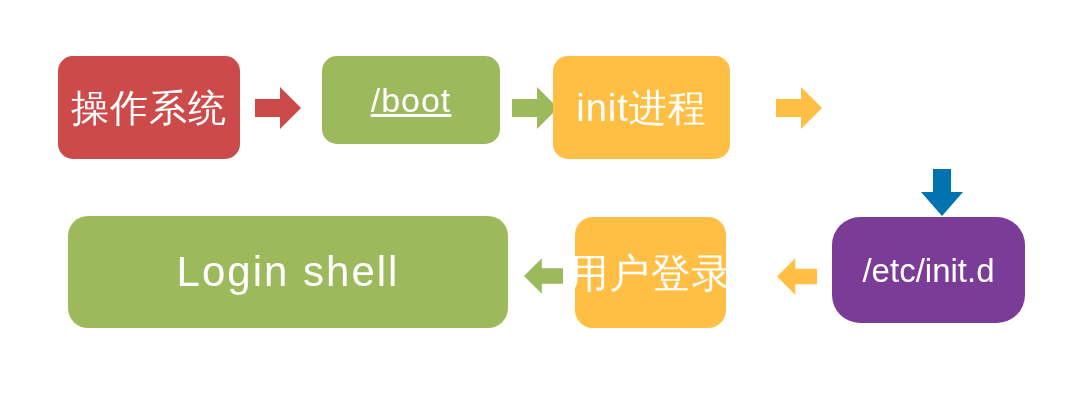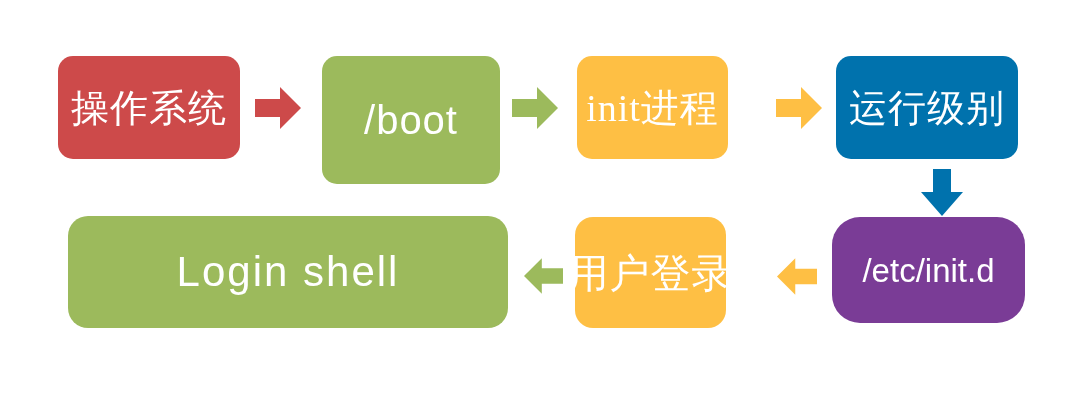--- a/index.html
+++ b/index.html
@@ -28,23 +28,23 @@
     letter-spacing: 1px;
     white-space: nowrap;
   }
   .arrow {
     position: absolute;
     display: block;
   }
   
   .node-os        { left: 58px;  top: 56px;  width: 182px; height: 103px; }
   .arrow-1        { left: 255px; top: 87px;  width: 46px;  height: 42px; }
-  .node-boot      { left: 322px; top: 56px;  width: 178px; height: 128px; font-size: 40px; }
+  .node-boot      { left: 322px; top: 56px;  width: 178px; height: 88px; font-size: 34px; text-decoration: underline; }
   .arrow-2        { left: 512px; top: 87px;  width: 46px;  height: 42px; }
-  .node-init      { left: 577px; top: 56px;  width: 151px; height: 103px; font-family: Liberation Serif, serif; }
+  .node-init      { left: 553px; top: 56px;  width: 177px; height: 103px; }
   .arrow-3        { left: 776px; top: 87px;  width: 46px;  height: 42px; }
   .node-runlevel  { left: 836px; top: 56px;  width: 182px; height: 103px; }
   
   .arrow-4        { left: 921px; top: 169px; width: 42px;  height: 47px; }
   
   .node-initd     { left: 832px; top: 217px; width: 193px; height: 106px; font-size: 33px; border-radius: 19px; letter-spacing: 0; }
   .arrow-5        { left: 777px; top: 255px; width: 40px;  height: 43px; }
   .node-userlogin { left: 575px; top: 217px; width: 151px; height: 111px; font-size: 40px; border-radius: 18px; }
   .arrow-6        { left: 524px; top: 255px; width: 39px;  height: 42px; }
   .node-loginshell{ left: 68px;  top: 216px; width: 440px; height: 112px; font-size: 42px; border-radius: 20px; letter-spacing: 2px; }
@@ -65,21 +65,20 @@
   <svg class="arrow arrow-2" viewBox="0 0 46 42" fill="#9CBA5C">
     <polygon points="0,12 25,12 25,0 46,21 25,42 25,30 0,30"></polygon>
   </svg>
 
   <div class="node node-init" style="background-color: rgb(254, 191, 68);">init进程</div>
 
   <svg class="arrow arrow-3" viewBox="0 0 46 42" fill="#FEBF44">
     <polygon points="0,12 25,12 25,0 46,21 25,42 25,30 0,30"></polygon>
   </svg>
 
-  <div class="node node-runlevel" style="background-color: rgb(0, 114, 173);">运行级别</div>
 
   <svg class="arrow arrow-4" viewBox="0 0 42 47" fill="#0072AD">
     <polygon points="12,0 30,0 30,23 42,23 21,47 0,23 12,23"></polygon>
   </svg>
 
   <div class="node node-initd" style="background-color: rgb(122, 60, 150); border-radius: 28px;">/etc/init.d</div>
 
   <svg class="arrow arrow-5" viewBox="0 0 46 42" fill="#FEBF44">
     <polygon points="46,12 21,12 21,0 0,21 21,42 21,30 46,30"></polygon>
   </svg>

